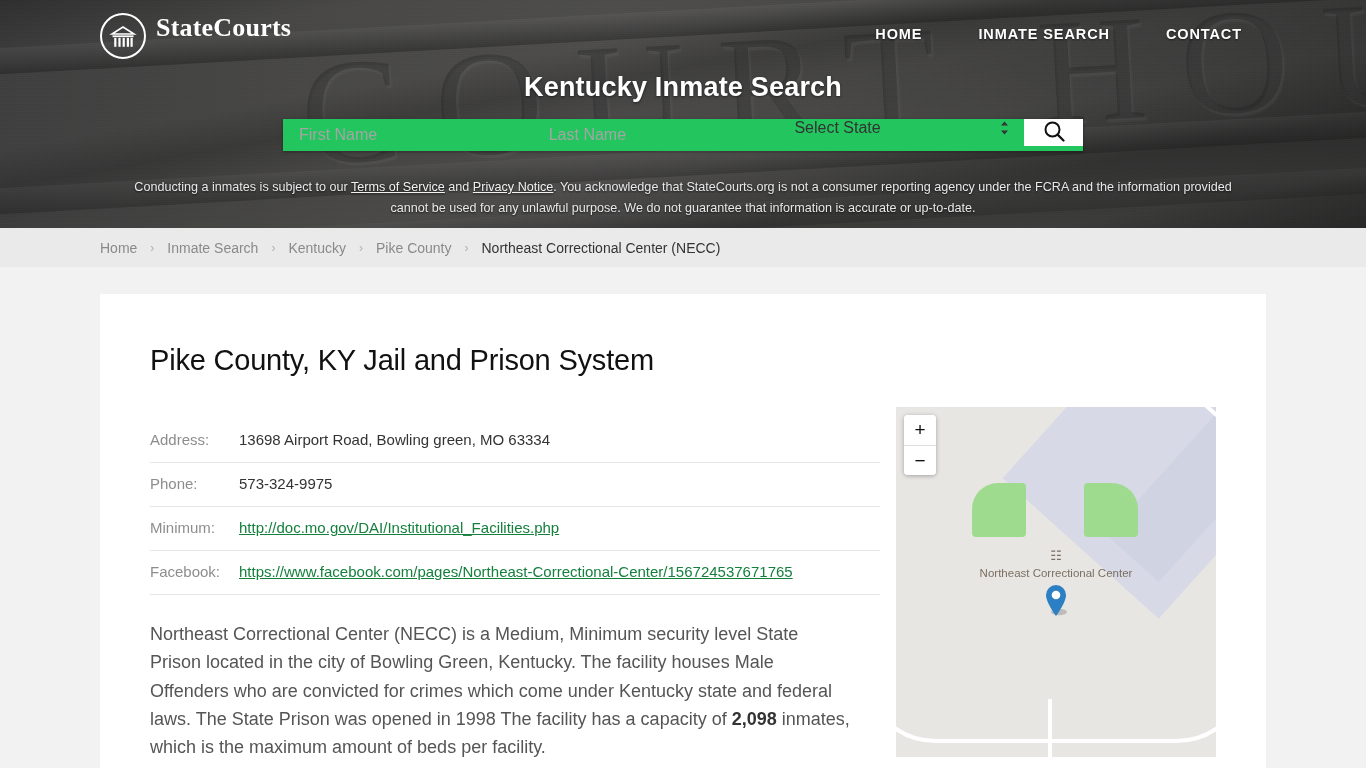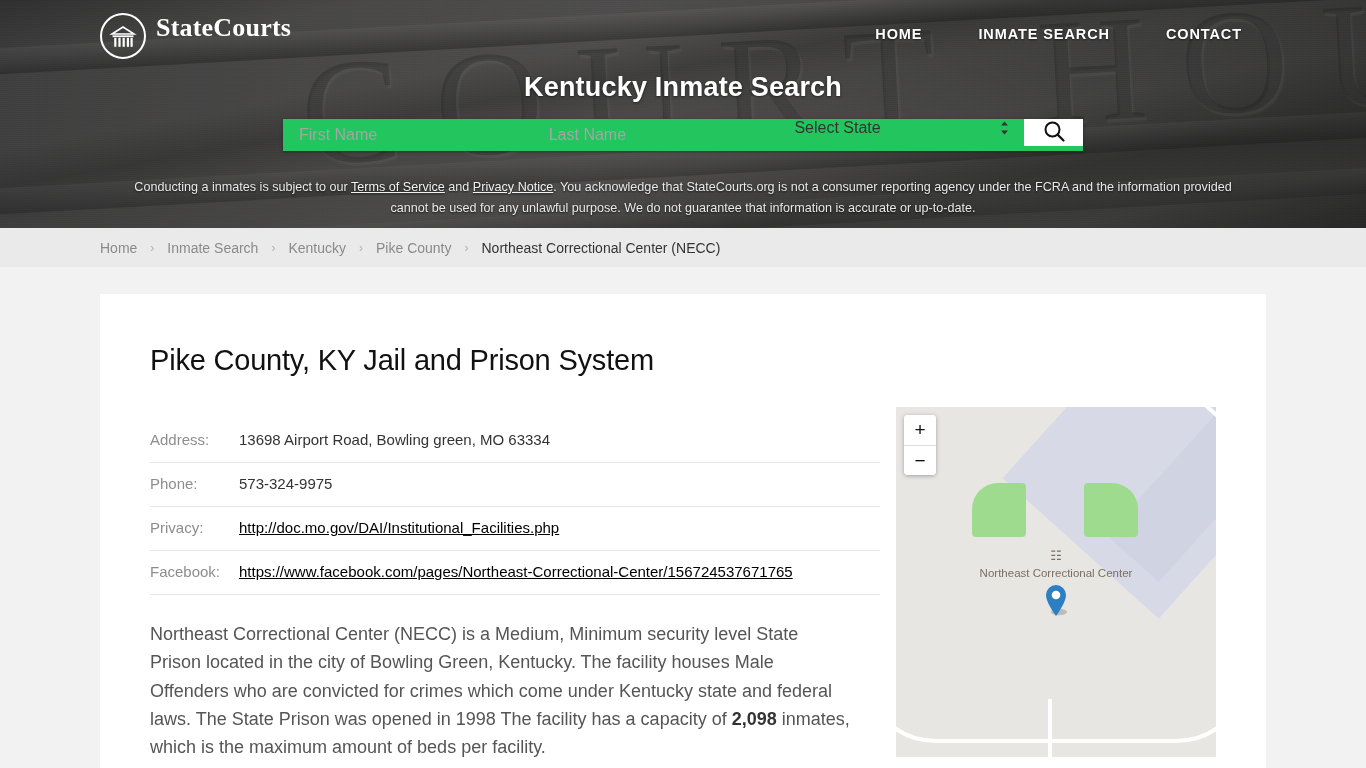--- a/index.html
+++ b/index.html
@@ -251,21 +251,21 @@
     font-size: 15px;
     line-height: 24px;
   }
   .detail-row .lbl {
     color: #8d8d8d;
     width: 89px;
     flex: 0 0 89px;
   }
   .detail-row .val { color: #333; }
   .detail-row .val a {
-    color: #000000;
+    color: #15803d;
     text-decoration: underline;
     word-break: break-word;
   }
   .desc {
     margin: 25px 0 0;
     font-size: 18px;
     line-height: 28.3px;
     color: #555;
     max-width: 700px;
   }
@@ -469,21 +469,21 @@
         <span class="lbl">Address:</span>
         <span class="val">13698 Airport Road, Bowling green, MO 63334</span>
       </div>
 
       <div class="detail-row">
         <span class="lbl">Phone:</span>
         <span class="val">573-324-9975</span>
       </div>
 
       <div class="detail-row">
-        <span class="lbl">Privacy:</span>
+        <span class="lbl">Minimum:</span>
         <span class="val"><a href="#">http://doc.mo.gov/DAI/Institutional_Facilities.php</a></span>
       </div>
 
       <div class="detail-row">
         <span class="lbl">Facebook:</span>
         <span class="val"><a href="#">https://www.facebook.com/pages/Northeast-Correctional-Center/156724537671765</a></span>
       </div>
 
       <p class="desc">
         <span>Northeast Correctional Center (NECC) is a Medium, Minimum security level State Prison located in the city of Bowling Green, Kentucky. The facility houses Male Offenders who are convicted for crimes which come under Kentucky state and federal laws. The State Prison was opened in 1998 The facility has a capacity of </span><b>2,098</b><span> inmates, which is the maximum amount of beds per facility.</span>

